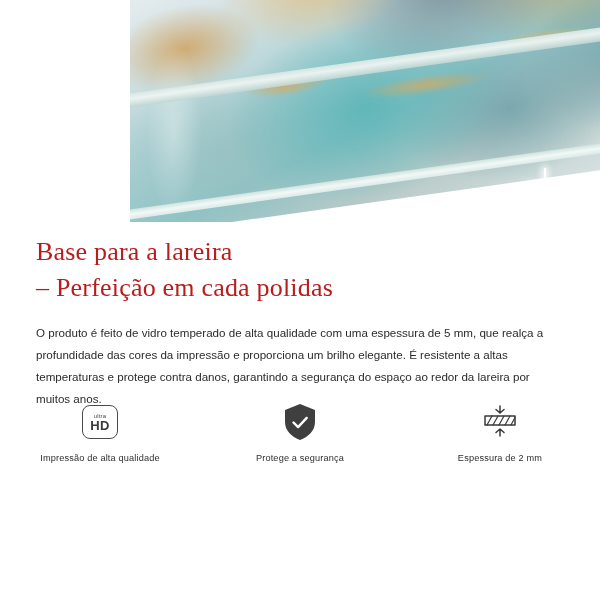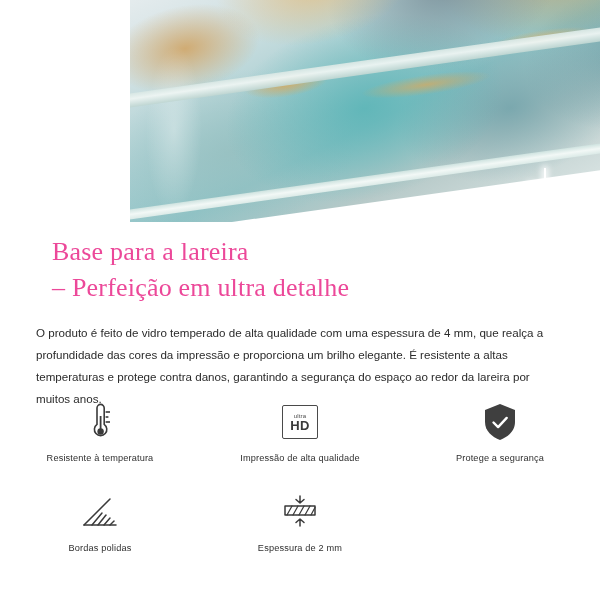--- a/index.html
+++ b/index.html
@@ -119,26 +119,26 @@
 
   
   .content {
     position: absolute;
     left: 0;
     top: 222px;
     width: 600px;
   }
   .headline {
     margin: 0;
-    padding: 12px 36px 0 52px;
+    padding: 12px 36px 0 36px;
     font-family: "Liberation Serif", serif;
     font-size: 26px;
     line-height: 36px;
     font-weight: 400;
-    color: #ec4899;
+    color: #b91c1c;
     letter-spacing: 0.2px;
   }
   .headline .line2 {
     display: block;
   }
   .body-copy {
     margin: 0;
     padding: 16px 34px 0 36px;
     font-size: 11.6px;
     line-height: 22px;
@@ -175,21 +175,21 @@
     font-size: 9.2px;
     color: #2f2f2f;
     text-align: center;
     letter-spacing: 0.15px;
     font-family: "Liberation Sans", sans-serif;
   }
   .hd-badge {
     width: 34px;
     height: 32px;
     border: 1.6px solid #4a4a4a;
-    border-radius: 2px;
+    border-radius: 8px;
     display: flex;
     flex-direction: column;
     align-items: center;
     justify-content: center;
     line-height: 1;
   }
   .hd-badge .u {
     font-size: 6px;
     color: #4a4a4a;
     letter-spacing: 0.2px;
@@ -222,40 +222,27 @@
     <div class="hero-edge"></div>
     <div class="hero-bottom-bevel"></div>
     <div class="hero-mask-left"></div>
     <span class="sparkle s1"></span>
     <span class="sparkle s2"></span>
   </div>
 
   <div class="content">
     <h1 class="headline">
       <span>Base para a lareira</span>
-      <span class="line2">– Perfeição em ultra detalhe</span>
+      <span class="line2">– Perfeição em cada polidas</span>
     </h1>
-    <p class="body-copy">O produto é feito de vidro temperado de alta qualidade com uma espessura de 4 mm, que realça a profundidade das cores da impressão e proporciona um brilho elegante. É resistente a altas temperaturas e protege contra danos, garantindo a segurança do espaço ao redor da lareira por muitos anos.</p>
+    <p class="body-copy">O produto é feito de vidro temperado de alta qualidade com uma espessura de 5 mm, que realça a profundidade das cores da impressão e proporciona um brilho elegante. É resistente a altas temperaturas e protege contra danos, garantindo a segurança do espaço ao redor da lareira por muitos anos.</p>
   </div>
 
   <div class="features">
 
-    <div class="feature">
-      <div class="feature-icon">
-        <svg width="34" height="40" viewBox="0 0 34 40" fill="none" stroke="#3a3a3a" stroke-width="1.6">
-          <path d="M14 6 a3.6 3.6 0 0 1 7.2 0 v16.4 a6.2 6.2 0 1 1 -7.2 0 z"></path>
-          <circle cx="17.6" cy="29.5" r="3.2" fill="#3a3a3a" stroke="none"></circle>
-          <line x1="17.6" y1="14" x2="17.6" y2="27" stroke-width="1.8"></line>
-          <line x1="22.6" y1="10" x2="27" y2="10"></line>
-          <line x1="22.6" y1="15" x2="25.4" y2="15"></line>
-          <line x1="22.6" y1="20" x2="27" y2="20"></line>
-        </svg>
-      </div>
-      <div class="feature-label">Resistente à temperatura</div>
-    </div>
 
     <div class="feature">
       <div class="feature-icon">
         <div class="hd-badge">
           <span class="u">ultra</span>
           <span class="hd">HD</span>
         </div>
       </div>
       <div class="feature-label">Impressão de alta qualidade</div>
     </div>
@@ -264,33 +251,20 @@
       <div class="feature-icon">
         <svg width="38" height="42" viewBox="0 0 38 42" fill="none">
           <path d="M19 3 L34 9 v12 c0 9-7 15-15 18 C11 36 4 30 4 21 V9 z" fill="#3f3f3f"></path>
           <path d="M12.5 21.5 l4.6 4.6 l8.6 -9.2" stroke="#ffffff" stroke-width="2.4" fill="none" stroke-linecap="round" stroke-linejoin="round"></path>
         </svg>
       </div>
       <div class="feature-label">Protege a segurança</div>
     </div>
 
 
-    <div class="feature">
-      <div class="feature-icon">
-        <svg width="40" height="34" viewBox="0 0 40 34" fill="none" stroke="#3a3a3a" stroke-width="1.5" stroke-linecap="round">
-          <path d="M4 30 L30 4"></path>
-          <path d="M4 30 L36 30"></path>
-          <path d="M12 30 L22 18"></path>
-          <path d="M18 30 L26 20"></path>
-          <path d="M24 30 L30 23"></path>
-          <path d="M30 30 L34 26"></path>
-        </svg>
-      </div>
-      <div class="feature-label">Bordas polidas</div>
-    </div>
 
     <div class="feature">
       <div class="feature-icon">
         <svg width="42" height="36" viewBox="0 0 42 36" fill="none" stroke="#3a3a3a" stroke-width="1.5" stroke-linecap="round" stroke-linejoin="round">
           <path d="M21 2 v6 M17 5.5 l4 3.5 l4 -3.5"></path>
           <rect x="6" y="12" width="30" height="9"></rect>
           <path d="M8 21 l5 -9 M14 21 l5 -9 M20 21 l5 -9 M26 21 l5 -9 M32 21 l4 -7.5" stroke-width="1.2"></path>
           <path d="M21 32 v-6 M17 28.5 l4 -3.5 l4 3.5"></path>
         </svg>
       </div>

